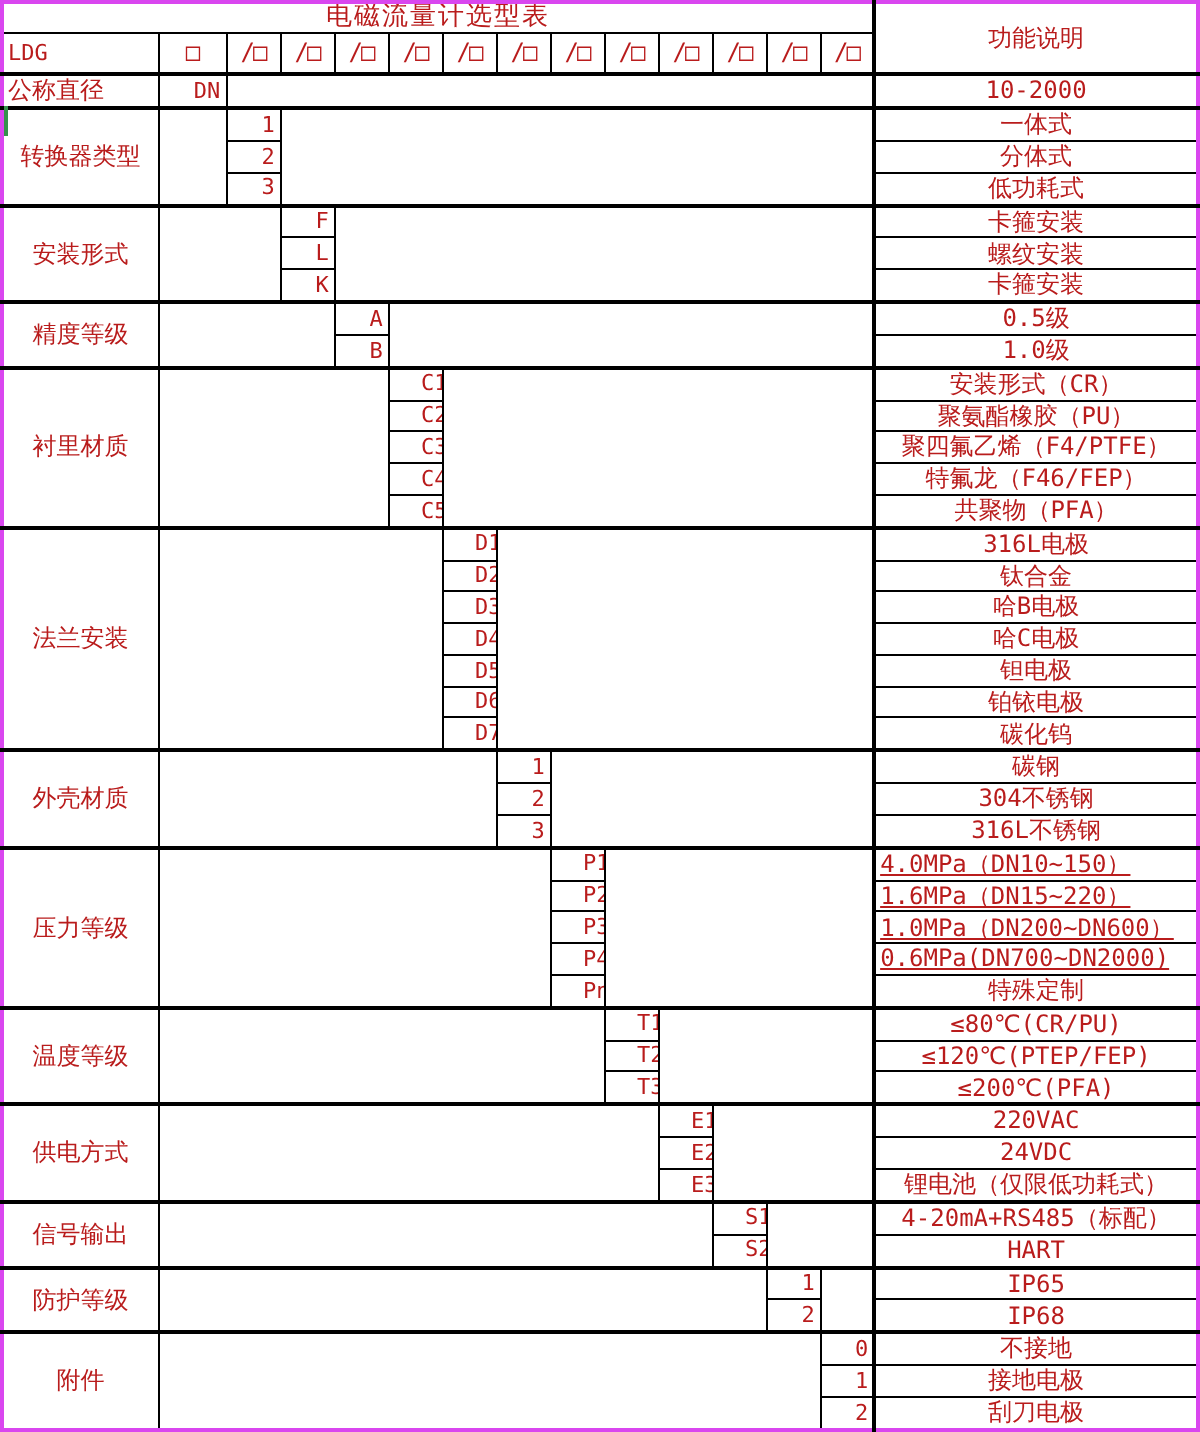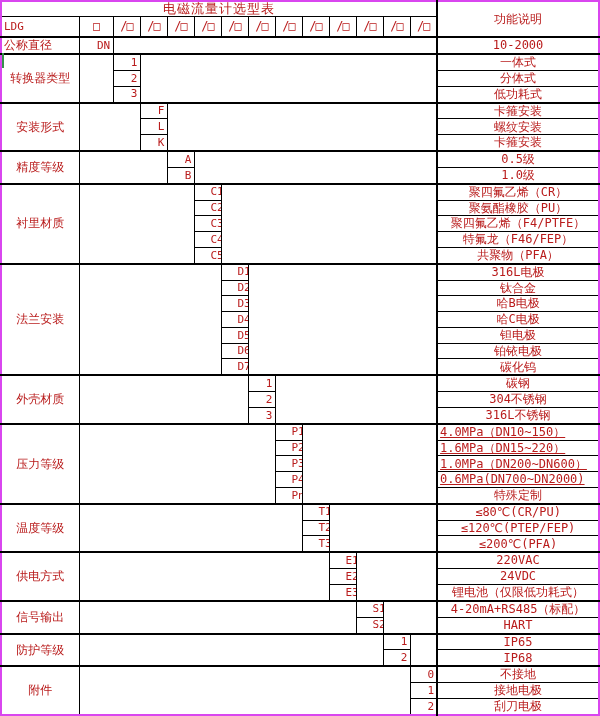--- a/index.html
+++ b/index.html
@@ -122,21 +122,21 @@
   <tr>
     <td class="mono">B</td>
     <td class="fn">1.0级</td>
   </tr>
 
   <tr class="bt">
     <td rowspan="5">衬里材质</td>
     <td rowspan="5" colspan="4"></td>
     <td class="mono">C1</td>
     <td rowspan="5" colspan="8"></td>
-    <td class="fn">聚四氟乙烯（CR）</td>
+    <td class="fn">安装形式（CR）</td>
   </tr>
   <tr>
     <td class="mono">C2</td>
     <td class="fn">聚氨酯橡胶（PU）</td>
   </tr>
   <tr>
     <td class="mono">C3</td>
     <td class="fn">聚四氟乙烯（F4/PTFE）</td>
   </tr>
   <tr>

